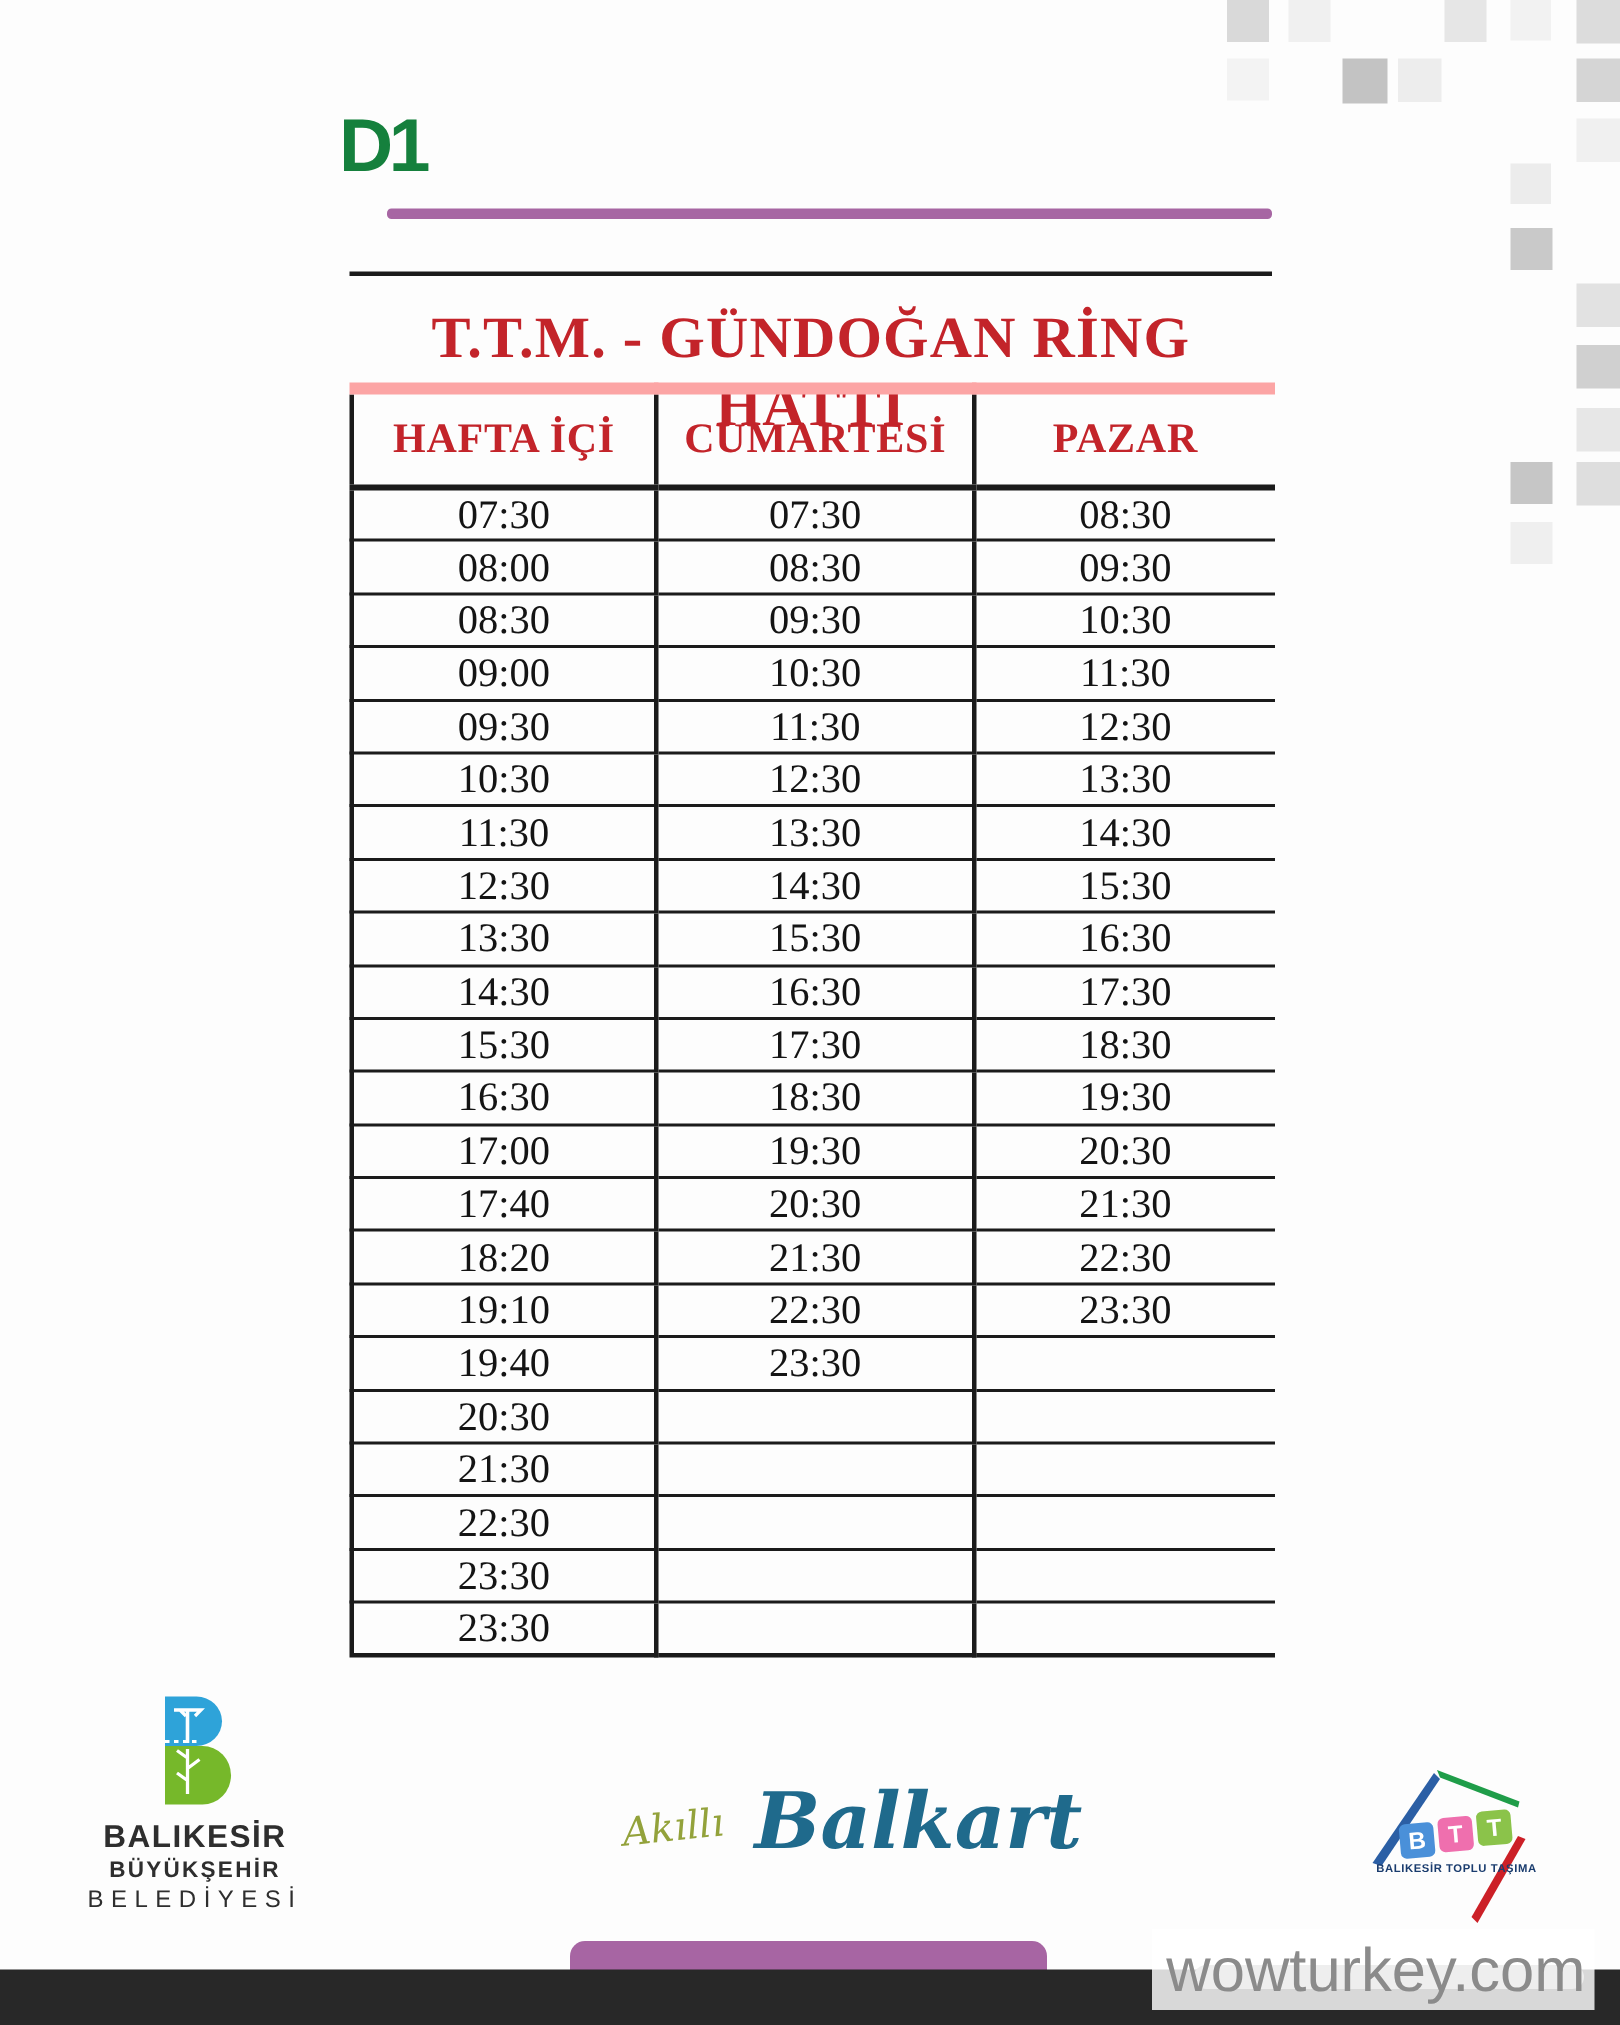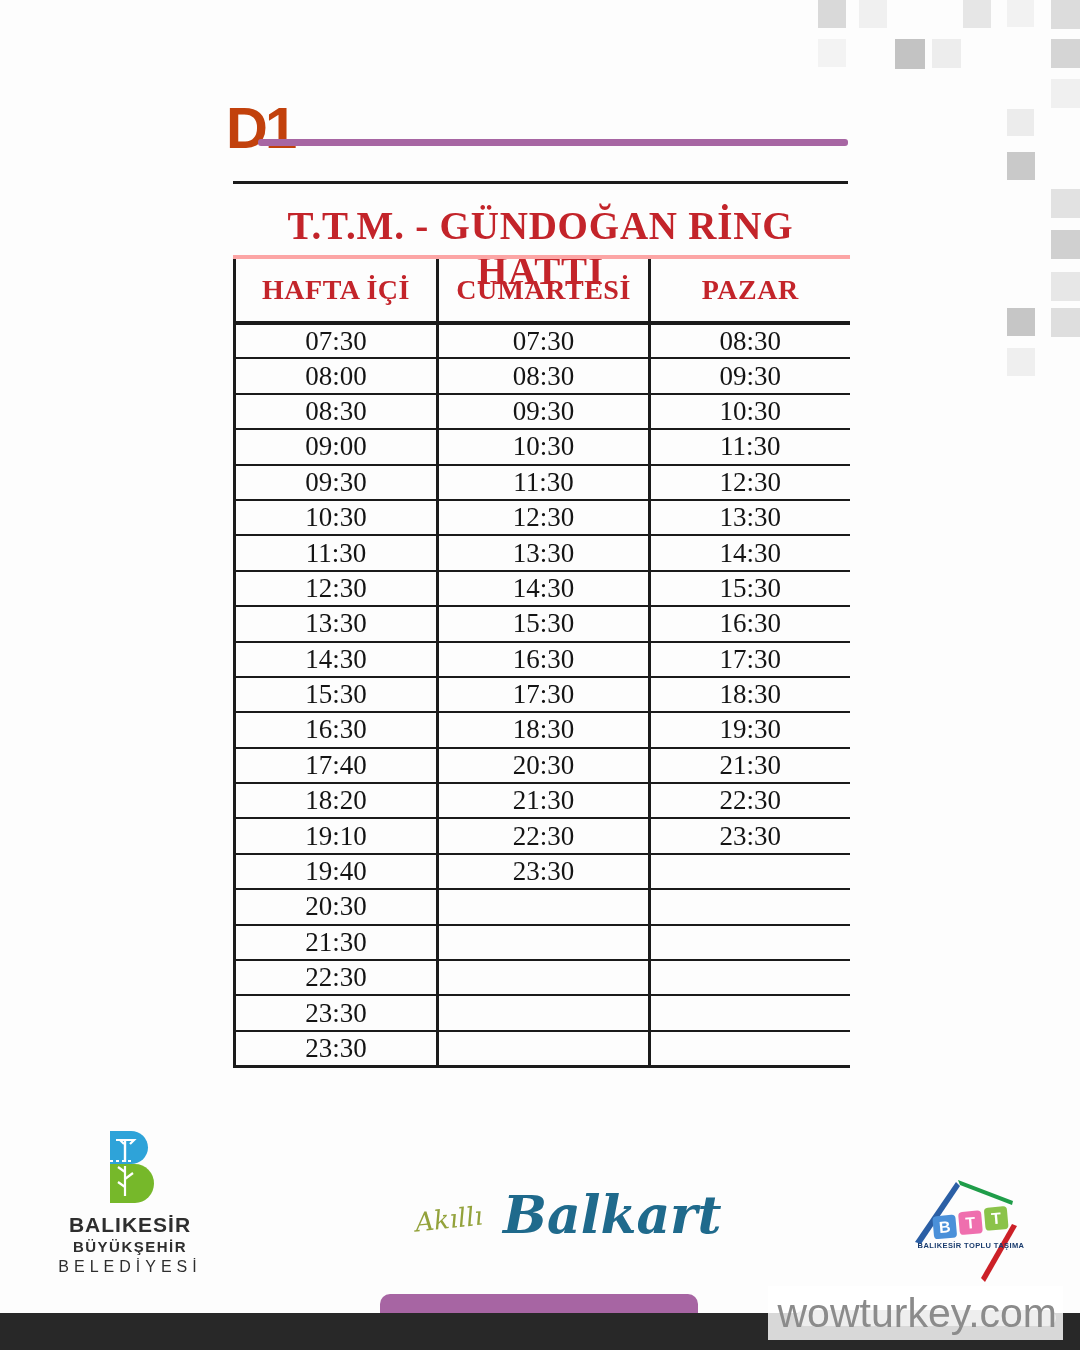--- a/index.html
+++ b/index.html
@@ -8,24 +8,24 @@
     position:relative; width:1080px; height:1350px;
     background:#fdfdfd; overflow:hidden;
     font-family:"Liberation Sans", sans-serif;
   }
 
   
   .mosaic-sq { position:absolute; }
 
   
   .route-code {
-    position:absolute; left:226px; top:94px;
+    position:absolute; left:226px; top:68px;
     font-family:"Liberation Sans", sans-serif;
-    font-weight:bold; font-size:58px; letter-spacing:-3px;
-    color:#c2410c;
+    font-weight:bold; font-size:50px; letter-spacing:-3px;
+    color:#15803d;
   }
   .route-name {
     position:absolute; left:315px; top:104px;
     font-size:21px; letter-spacing:0.4px; font-weight:500;
     color:#222222;
   }
   .purple-underline {
     position:absolute; left:258px; top:139px; width:590px; height:7px;
     background:#a766a3; border-radius:3px;
   }
@@ -39,21 +39,21 @@
     position:absolute; left:233px; top:203px; width:615px;
     text-align:center;
     font-family:"Liberation Serif", serif; font-weight:bold;
     font-size:39px; letter-spacing:0.8px; color:#c3242a;
   }
 
   
   .tt-wrap { position:absolute; left:233px; top:255px; }
   table.timetable {
     border-collapse:collapse; table-layout:fixed; width:615px;
-    border-top:4px solid #fca5a5; border-left:3px solid #1b1b1b;
+    border-top:8px solid #fca5a5; border-left:3px solid #1b1b1b;
     font-family:"Liberation Serif", serif;
   }
   table.timetable th {
     height:66px; font-size:28px; font-weight:bold; letter-spacing:0.5px;
     color:#c3242a; text-align:center; vertical-align:middle;
     border-bottom:4px solid #1b1b1b;
   }
   table.timetable td {
     height:35.4px; font-size:27px; color:#141414; text-align:center;
     vertical-align:middle; border-bottom:2px solid #1b1b1b; padding:0;
@@ -211,20 +211,25 @@
             <td>15:30</td>
             <td>17:30</td>
             <td>18:30</td>
           </tr>
           <tr>
             <td>16:30</td>
             <td>18:30</td>
             <td>19:30</td>
           </tr>
           <tr>
+            <td>17:00</td>
+            <td>19:30</td>
+            <td>20:30</td>
+          </tr>
+          <tr>
             <td>17:40</td>
             <td>20:30</td>
             <td>21:30</td>
           </tr>
           <tr>
             <td>18:20</td>
             <td>21:30</td>
             <td>22:30</td>
           </tr>
           <tr>

